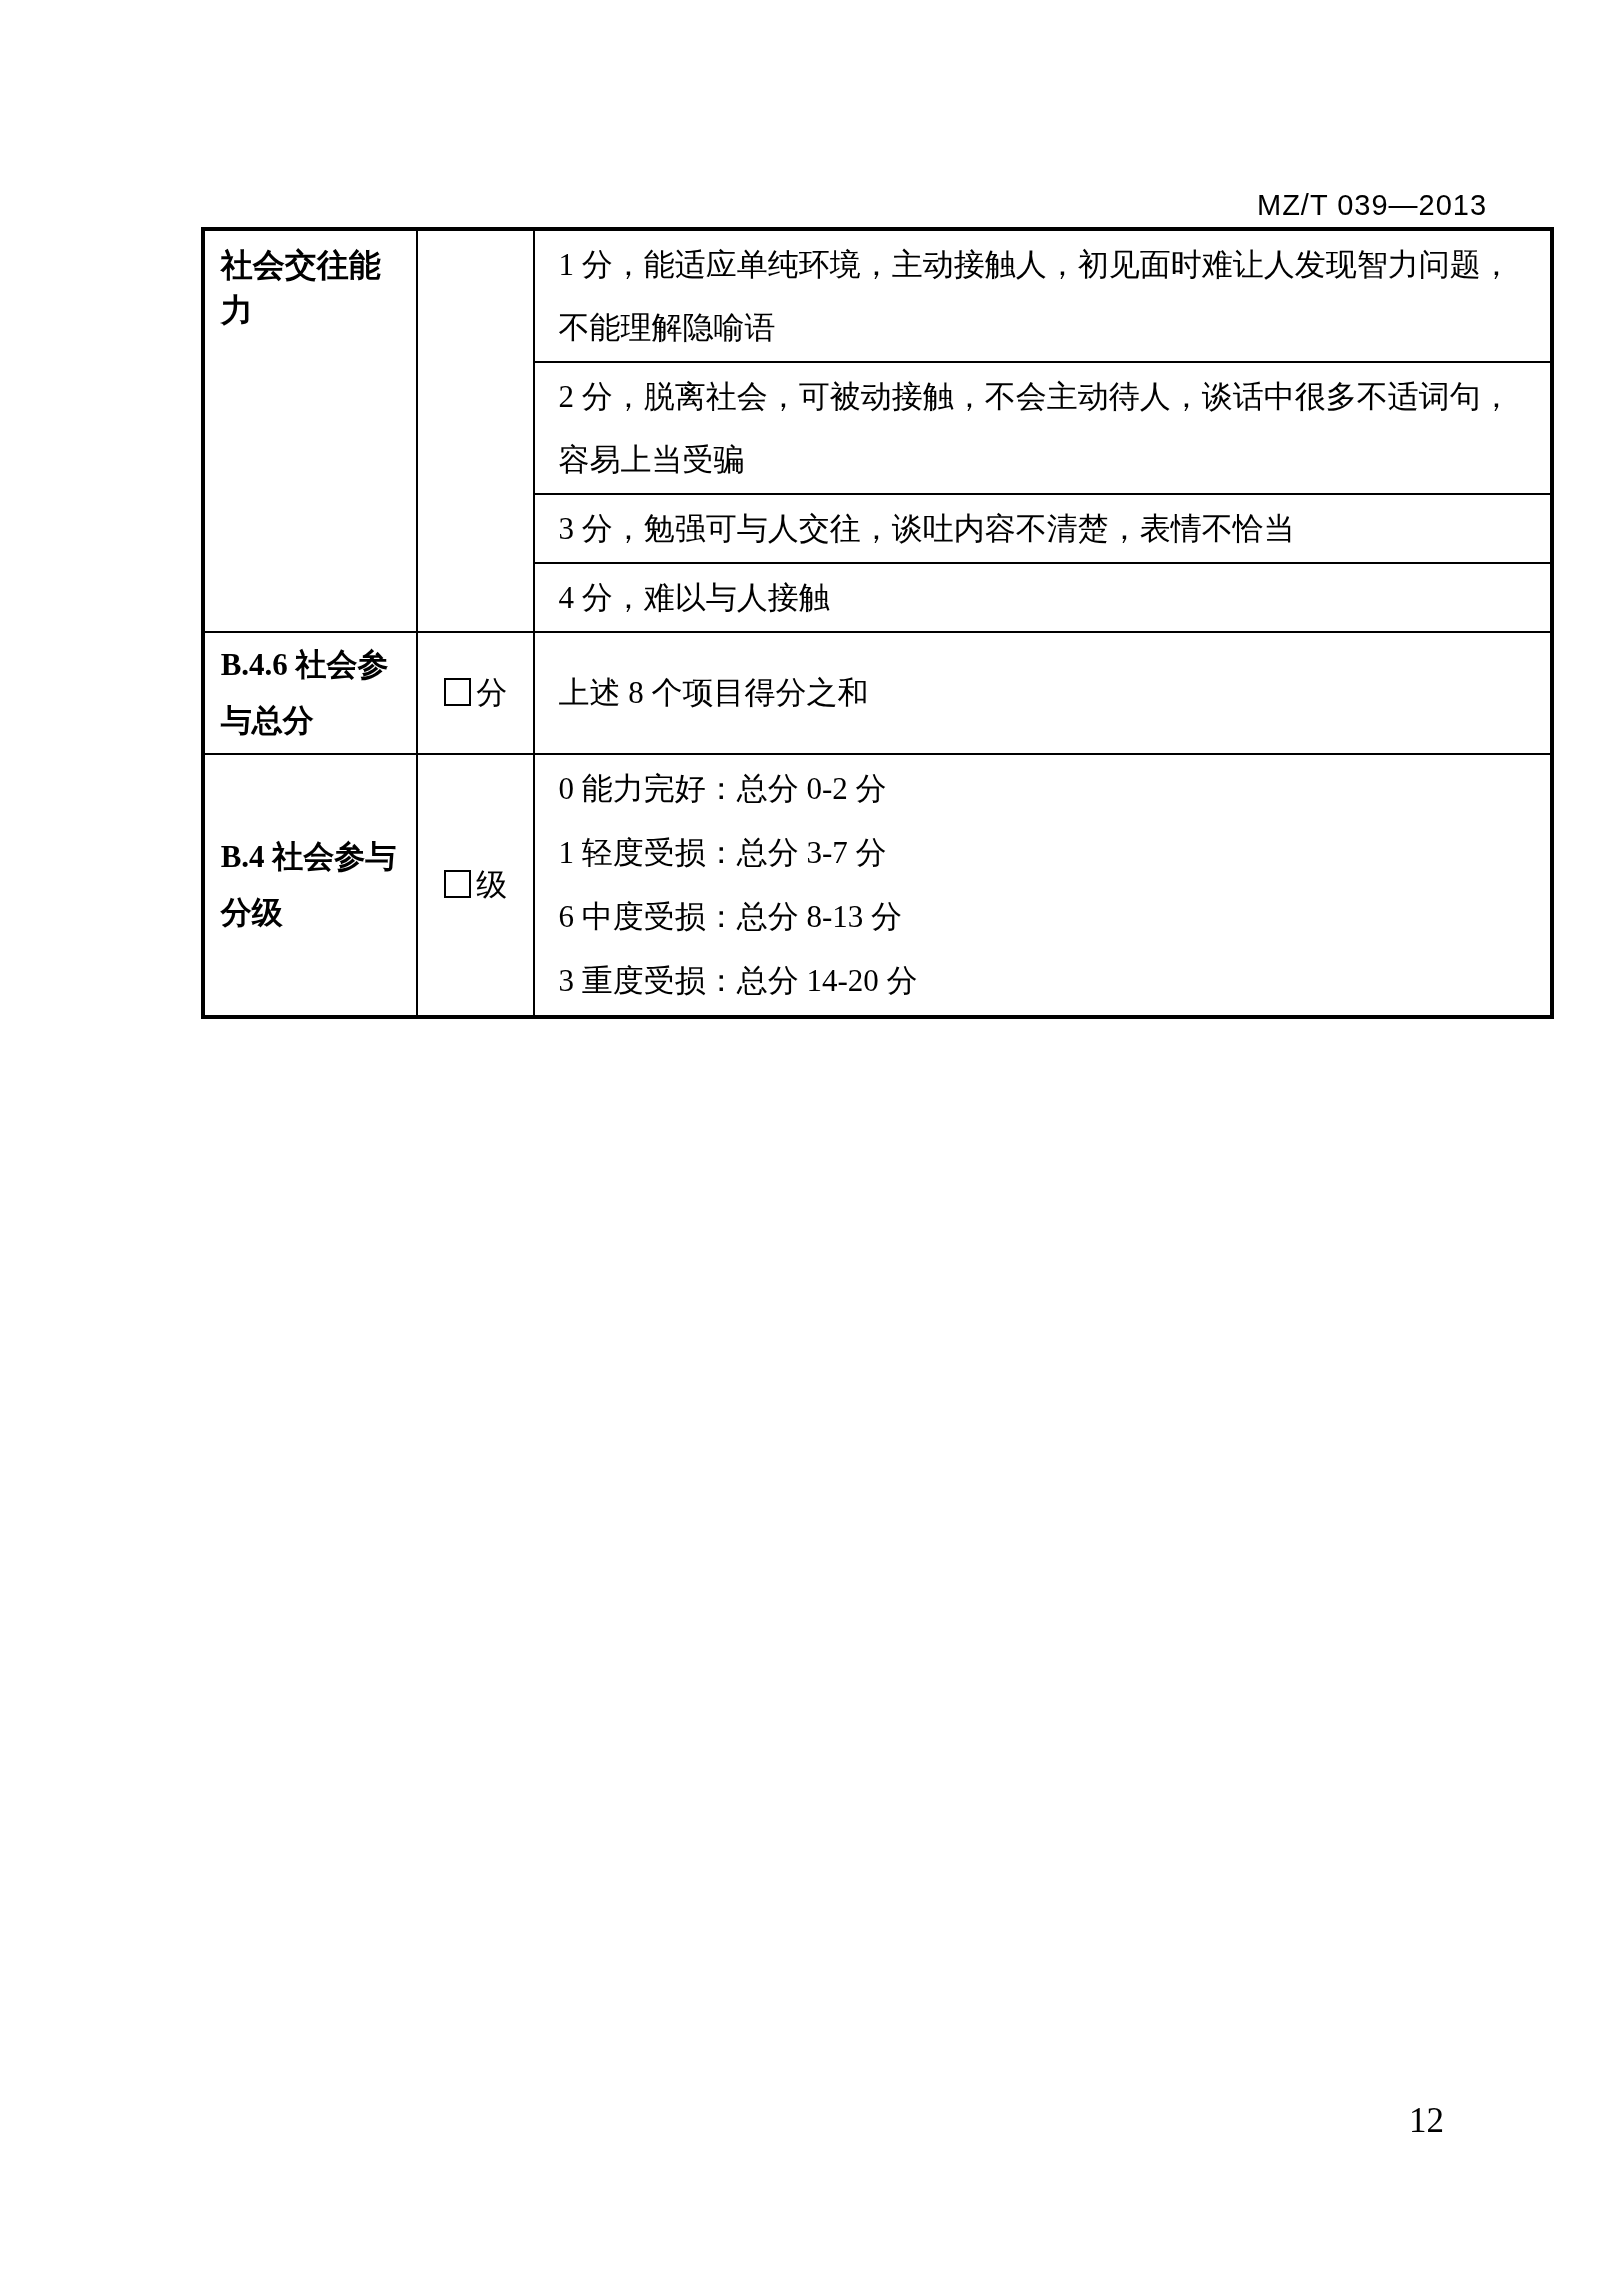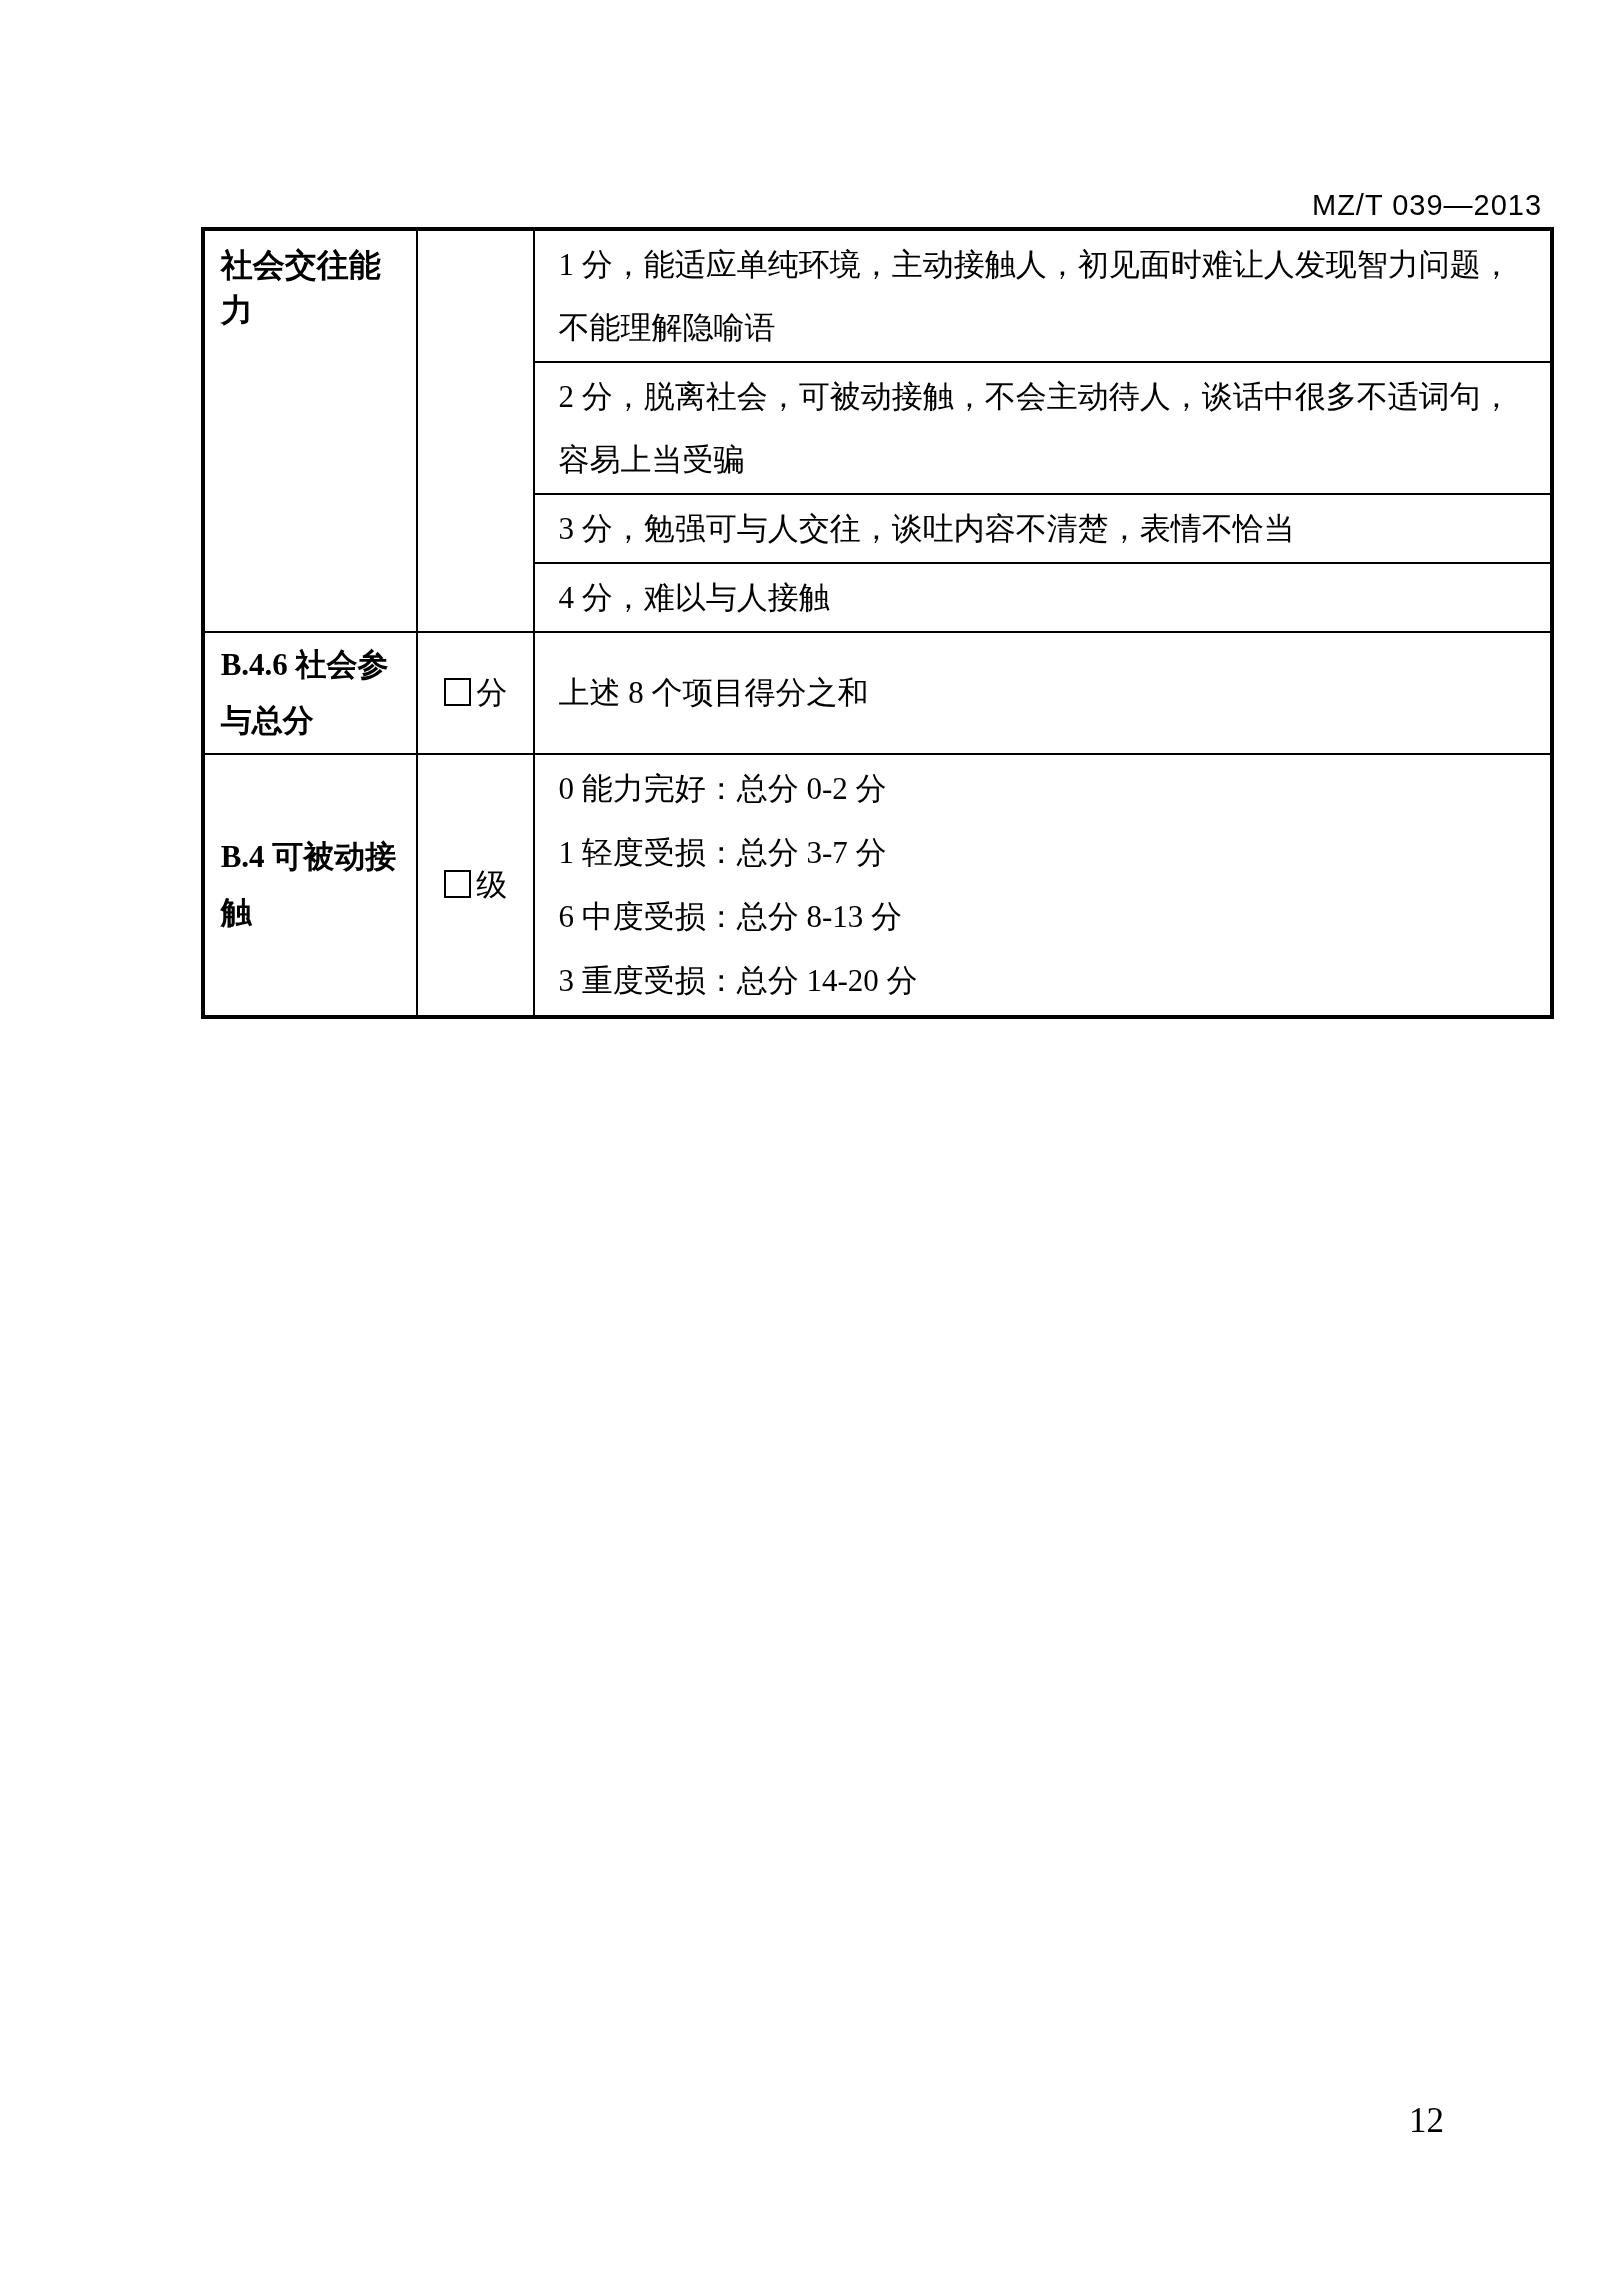--- a/index.html
+++ b/index.html
@@ -9,21 +9,21 @@
     width: 1621px;
     height: 2293px;
     background: #ffffff;
     font-family: "Liberation Serif", "DejaVu Serif", serif;
     color: #000000;
     overflow: hidden;
   }
   .doc-code {
     position: absolute;
     top: 189px;
-    left: 1312px;
+    left: 1257px;
     width: 216px;
     text-align: right;
     font-family: "Liberation Sans", "DejaVu Sans", sans-serif;
     font-size: 29px;
     letter-spacing: 1px;
     white-space: nowrap;
   }
   table.assessment-table {
     position: absolute;
     left: 201px;
@@ -122,21 +122,21 @@
         <td class="opt-cell">4 分，难以与人接触</td>
       </tr>
       <tr class="r-total">
         <td class="section-label-cell">B.4.6 社会参与总分</td>
         <td class="score-box-cell">
           <span class="checkbox"></span><span>分</span>
         </td>
         <td class="desc-cell">上述 8 个项目得分之和</td>
       </tr>
       <tr class="r-grade">
-        <td class="section-label-cell">B.4 可被动接触</td>
+        <td class="section-label-cell">B.4 社会参与分级</td>
         <td class="score-box-cell">
           <span class="checkbox"></span><span>级</span>
         </td>
         <td class="levels-cell">
           <div class="level-line">0 能力完好：总分 0-2 分</div>
           <div class="level-line">1 轻度受损：总分 3-7 分</div>
           <div class="level-line">6 中度受损：总分 8-13 分</div>
           <div class="level-line">3 重度受损：总分 14-20 分</div>
         </td>
       </tr>

